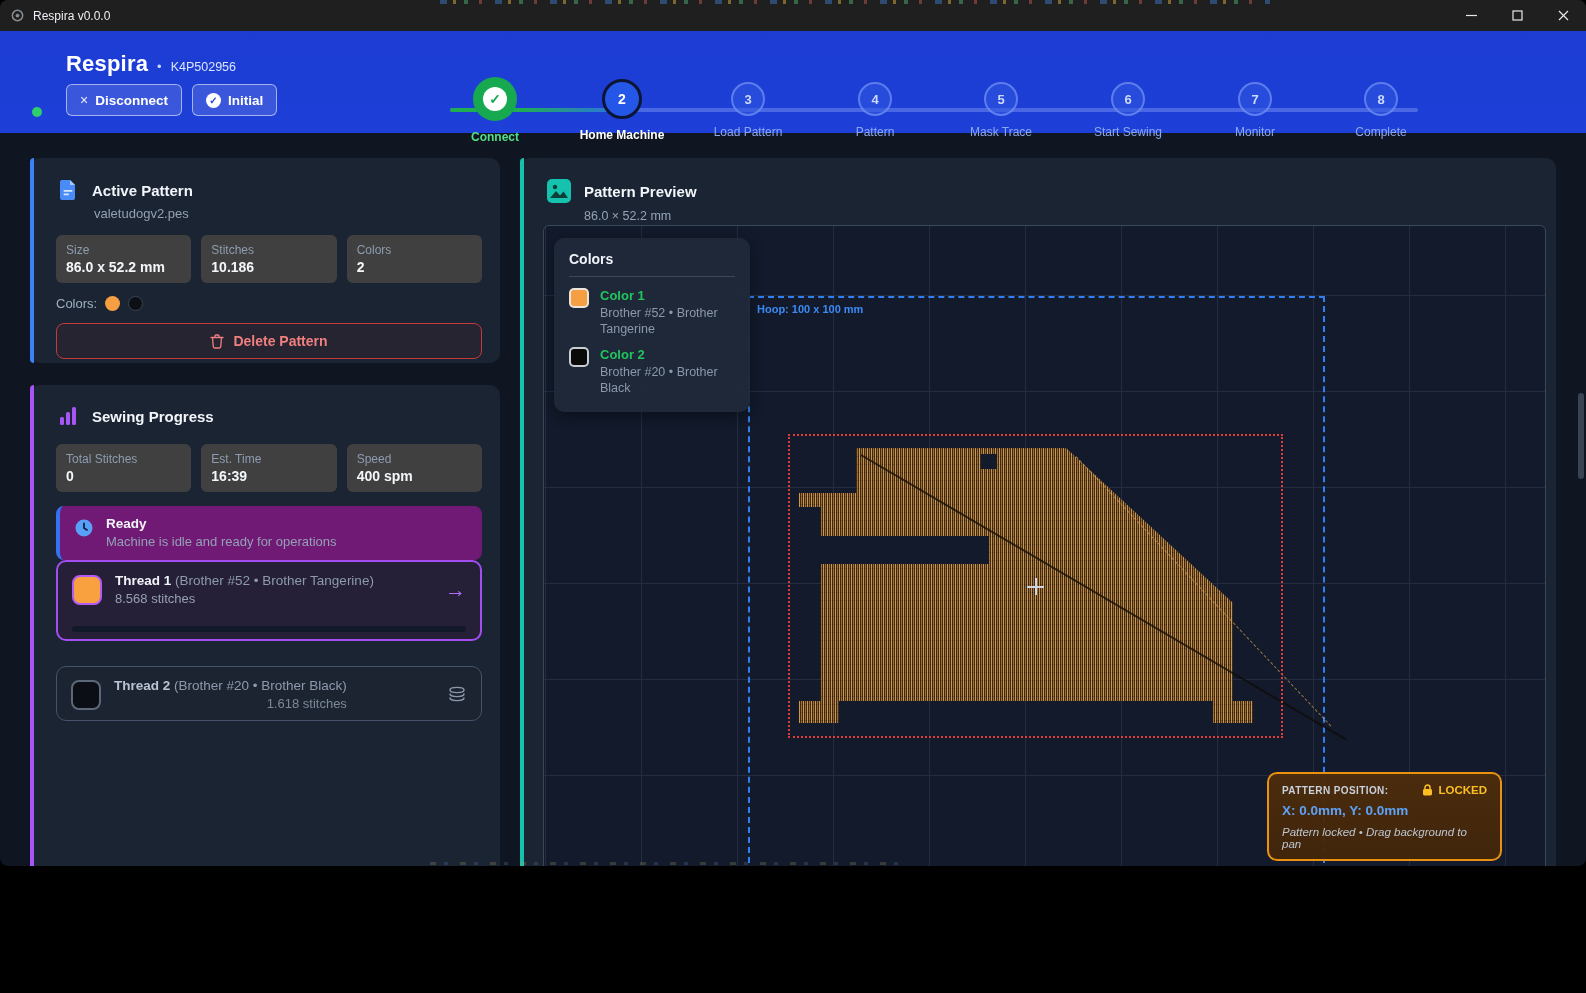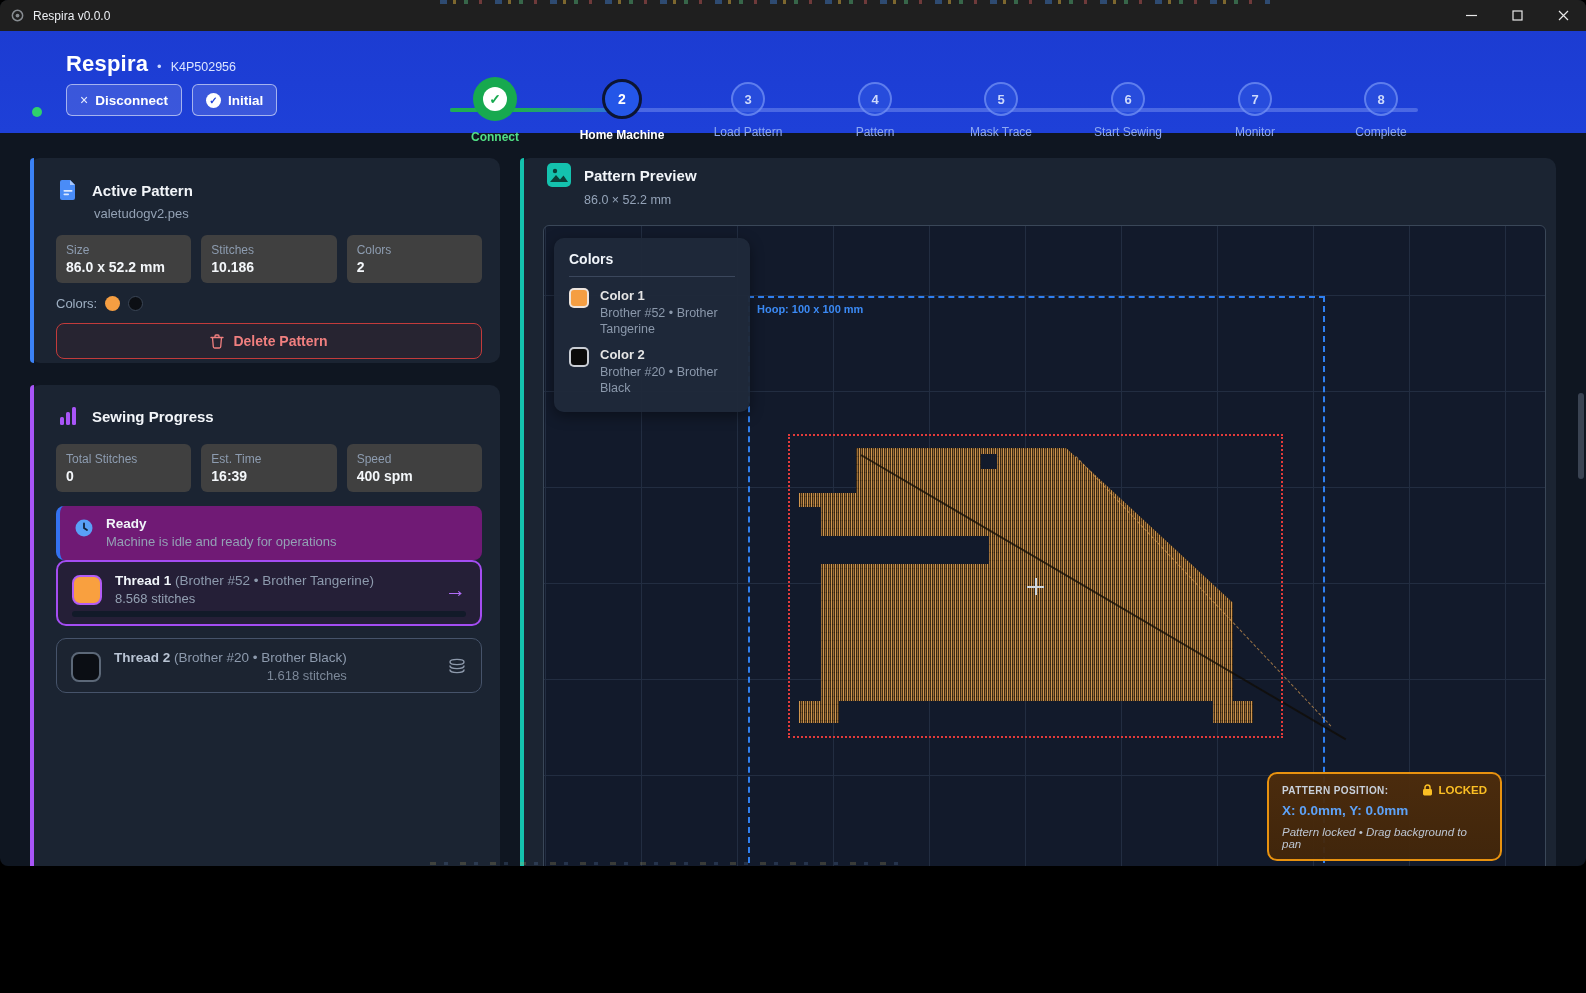--- a/index.html
+++ b/index.html
@@ -78,38 +78,38 @@
     display:flex; align-items:center; justify-content:center; gap:9px; cursor:pointer; }
 
   .card-sewing { left:30px; top:385px; width:470px; height:573px; padding:19px 18px 0 26px; }
   .status-box { margin-top:14px; background:#701a75; border-left:4px solid #3472f0;
     border-radius:8px; padding:10px 14px 11px; display:flex; gap:12px; align-items:flex-start; }
   .status-title { color:#f1f5fa; font-size:13.5px; font-weight:bold; }
   .status-desc { color:#93a1b4; font-size:13px; margin-top:3px; }
   .cb-label { color:#e8edf4; font-size:13.5px; font-weight:bold; margin:16px 0 10px; }
   .thread { border-radius:10px; padding:11px 14px 9px; display:flex; align-items:center; gap:13px;
     position:relative; cursor:pointer; }
-  .thread-1 { background:#251f37; border:2px solid #a44df2; margin-bottom:12px; padding-bottom:18px; }
+  .thread-1 { background:#251f37; border:2px solid #a44df2; margin-bottom:25px; padding-bottom:33px; }
   .thread-2 { background:#1c2431; border:1.5px solid #46536a;text-align:right; }
   .thread-swatch { width:30px; height:30px; border-radius:8px; flex:none; }
   .t1-swatch { background:#f9a03f; border:2px solid #b35cf5; }
   .t2-swatch { background:#0b0e14; border:2px solid #5c6878; }
   .thread-name { font-size:13.5px; }
   .thread-name b { color:#f1f5fa; }
   .t2 .thread-name b { color:#b9c4d4; }
   .thread-detail { color:#8d9aad; font-weight:normal; }
   .thread-stitches { color:#93a0b2; font-size:13px; margin-top:3px; }
   .t2 .thread-stitches { color:#7c8899; }
   .thread-arrow { margin-left:auto; color:#b06cf7; font-size:21px; }
   .thread-stack { margin-left:auto; }
   .t1-progress { position:absolute; left:14px; right:14px; bottom:7px; height:6px;
     border-radius:3px; background:#121a29; }
 
   
-  .card-preview { left:520px; top:158px; width:1036px; height:800px; padding:4px 0 0 26px; }
+  .card-preview { left:520px; top:158px; width:1036px; height:800px; padding:20px 0 0 26px; }
   .preview-dims { color:#94a3b8; font-size:12.5px; margin:5px 0 0 38px; }
   .canvas { position:absolute; left:23px; top:67px; width:1003px; height:713px;
     background:#121a2b; border:1px solid #3a4758; border-radius:6px; overflow:hidden;
     background-image:linear-gradient(#222d41 1px,transparent 1px),linear-gradient(90deg,#222d41 1px,transparent 1px);
     background-size:96px 96px; background-position:0 69px,97px 0; }
   .hoop { position:absolute; left:204px; top:70px; width:577px; height:577px;
     border:2px dashed #2f7ff0; }
   .hoop-label { position:absolute; left:7px; top:5px; color:#3b8af5; font-size:11px; font-weight:bold; }
   .sel-rect { position:absolute; left:244px; top:208px; width:495px; height:304px;
     border:2px dotted #e23b3b; }
@@ -130,21 +130,21 @@
   .center-cross::before, .center-cross::after { content:""; position:absolute; background:#cfd6de; }
   .center-cross::before { left:8px; top:0; width:1.8px; height:17px; }
   .center-cross::after { left:0; top:8px; width:17px; height:1.8px; }
 
   .legend { position:absolute; left:10px; top:12px; width:196px; background:rgba(31,41,58,.97);
     border-radius:10px; padding:13px 15px 13px; box-shadow:0 4px 14px rgba(0,0,0,.4); }
   .legend-title { color:#f1f5fa; font-size:14px; font-weight:bold; padding-bottom:9px;
     border-bottom:1px solid #3b475c; margin-bottom:11px; }
   .legend-item { display:flex; gap:11px; margin-bottom:10px; }
   .legend-swatch { width:20px; height:20px; border-radius:5px; border:2px solid rgba(235,240,248,.85); flex:none; }
-  .legend-name { color:#e5e5e5; font-size:13px; font-weight:bold; }
+  .legend-name { color:#22c55e; font-size:13px; font-weight:bold; }
   .legend-desc { color:#8ب98ab; color:#8b98ab; font-size:12.5px; margin-top:3px; line-height:1.25; }
 
   .pos-overlay { position:absolute; right:43px; bottom:76px; width:235px;
     background:linear-gradient(180deg,rgba(77,44,12,.96),rgba(66,38,10,.96));
     border:2px solid #e8920f; border-radius:10px; padding:10px 13px 9px; }
   .pos-row1 { display:flex; align-items:center; justify-content:space-between; }
   .pos-label { color:#c9d1dc; font-size:10px; font-weight:bold; letter-spacing:.4px; }
   .pos-locked { display:flex; align-items:center; gap:5px; color:#fbbf24; font-size:11.5px; font-weight:bold; }
   .pos-coords { color:#5ea2f7; font-size:13.5px; font-weight:bold; margin-top:7px; }
   .pos-note { color:#bcc5d1; font-size:11.5px; font-style:italic; margin-top:8px; }

